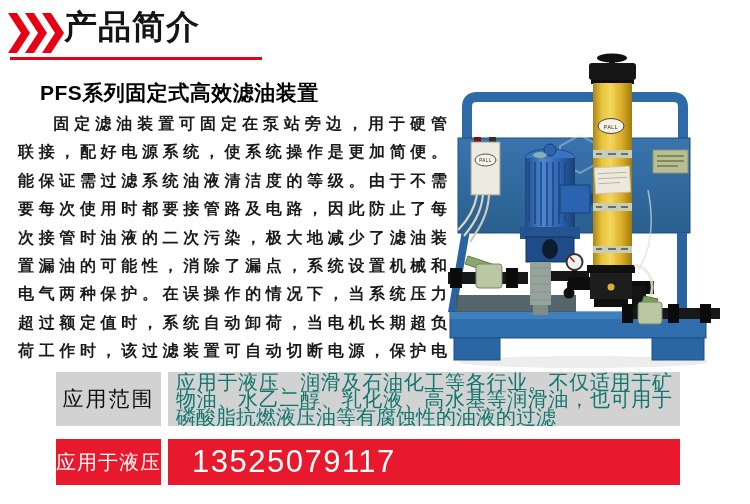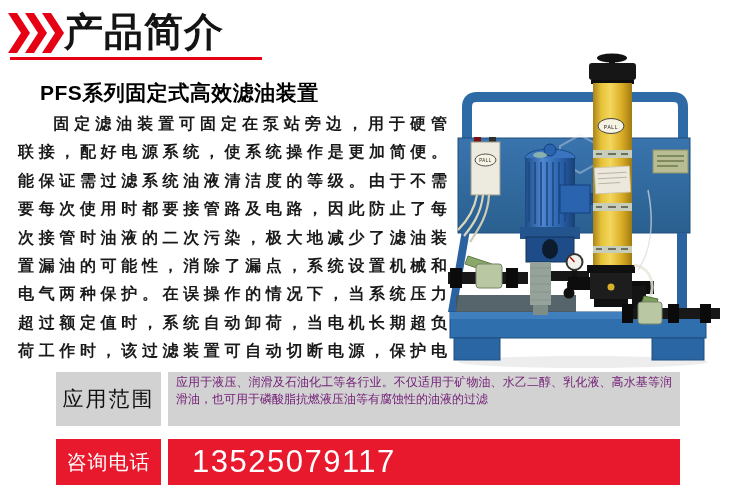--- a/index.html
+++ b/index.html
@@ -9,21 +9,21 @@
   }
   *{margin:0;padding:0;box-sizing:border-box;}
   html,body{background:#888;}
   .page{
     position:relative;width:750px;height:504px;background:#ffffff;
     overflow:hidden;font-family:"Liberation Sans",sans-serif;margin:0 auto;
   }
   
   .chevrons{position:absolute;left:8px;top:13px;width:56px;height:40px;}
   .page-title{
-    position:absolute;left:64px;top:5px;font-size:39px;font-weight:700;
+    position:absolute;left:64px;top:5px;font-size:33px;font-weight:700;
     color:#141414;letter-spacing:1px;white-space:nowrap;
   }
   .red-underline{
     position:absolute;left:10px;top:57px;width:252px;height:3px;
     background:var(--accent-red);
   }
   
   .product-title{
     position:absolute;left:40px;top:79px;font-size:21px;font-weight:700;
     color:#000;white-space:nowrap;letter-spacing:.5px;
@@ -37,22 +37,22 @@
   .product-photo{position:absolute;left:448px;top:50px;width:302px;height:322px;}
   
   .app-label{
     position:absolute;left:56px;top:372px;width:105px;height:54px;
     background:var(--box-gray);display:flex;align-items:center;justify-content:center;
     font-family:"Liberation Serif",serif;font-size:21px;color:#111;letter-spacing:2px;
   }
   .app-text{
     position:absolute;left:168px;top:372px;width:512px;height:54px;
     background:var(--box-gray);padding:2px 8px;
-    font-family:"Liberation Serif",serif;font-size:12px;line-height:17.3px;
-    color:#701a75;text-align:justify;overflow:hidden;
+    font-family:"Liberation Serif",serif;font-size:20px;line-height:17.3px;
+    color:#0f766e;text-align:justify;overflow:hidden;
   }
   
   .contact-label{
     position:absolute;left:56px;top:439px;width:105px;height:46px;
     background:var(--bar-red);display:flex;align-items:center;justify-content:center;
     font-family:"Liberation Serif",serif;font-size:20px;color:#fff;letter-spacing:1px;
   }
   .contact-phone{
     position:absolute;left:168px;top:439px;width:512px;height:46px;
     background:var(--bar-red);display:flex;align-items:center;
@@ -245,16 +245,16 @@
       <rect x="205" y="100" width="35" height="23" fill="#b9bd93" stroke="#8e926b" stroke-width="1"></rect>
       <line x1="209" y1="106" x2="236" y2="106" stroke="#5a6a3a" stroke-width="1.5" opacity="0.8"></line>
       <line x1="209" y1="111" x2="236" y2="111" stroke="#5a6a3a" stroke-width="1.5" opacity="0.8"></line>
       <line x1="209" y1="116" x2="230" y2="116" stroke="#5a6a3a" stroke-width="1.5" opacity="0.8"></line>
     </g>
   </svg>
 
   <div class="app-label">应用范围</div>
   <div class="app-text">应用于液压、润滑及石油化工等各行业。不仅适用于矿物油、水乙二醇、乳化液、高水基等润滑油，也可用于磷酸脂抗燃液压油等有腐蚀性的油液的过滤</div>
 
-  <div class="contact-label">咨询电话</div>
+  <div class="contact-label">应用于液压</div>
   <div class="contact-phone">13525079117</div>
 
 </div>
 
 </body></html>

